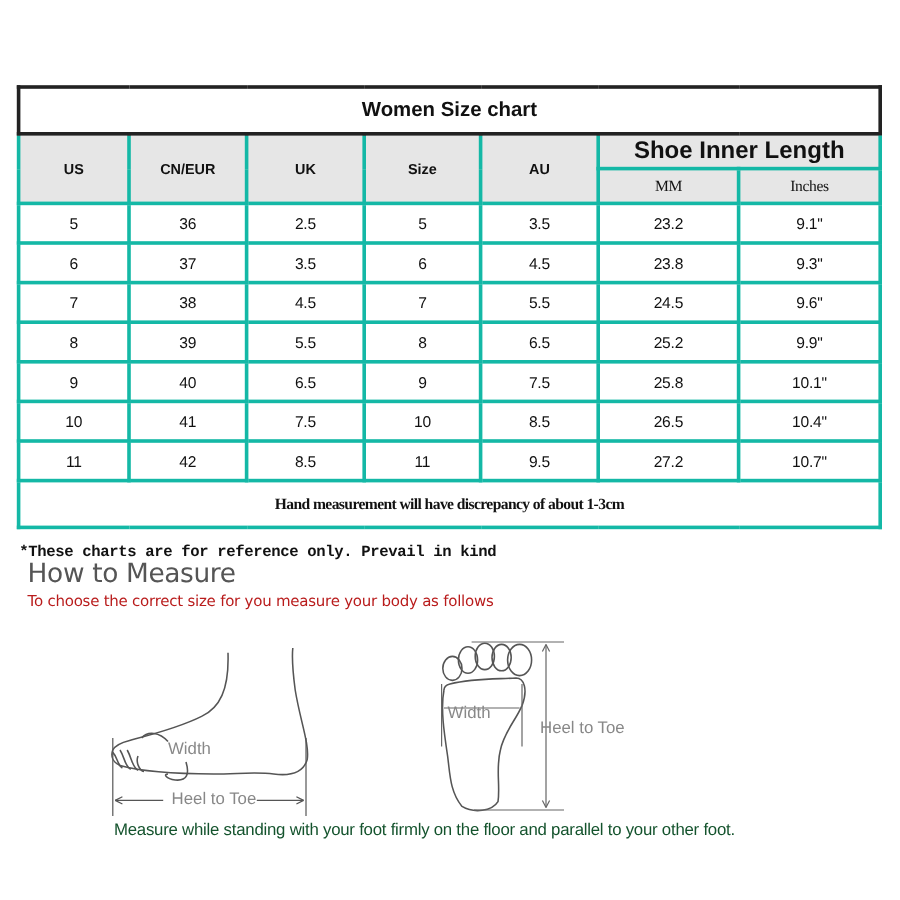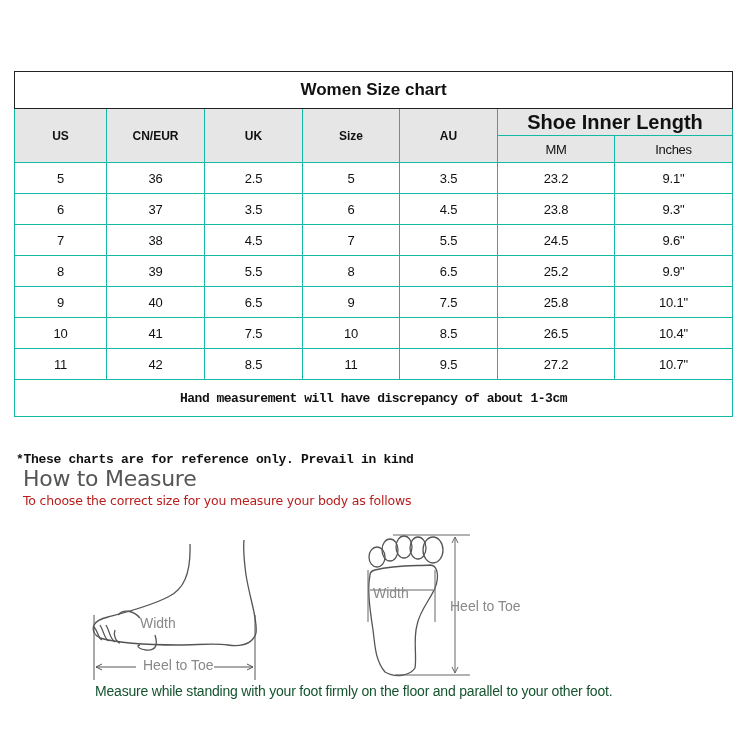--- a/index.html
+++ b/index.html
@@ -2,28 +2,28 @@
 <html><head>
 <meta charset="utf-8">
 <style>
   html, body { margin:0; padding:0; background:#ffffff; }
   body { width:750px; height:750px; position:relative; overflow:hidden; font-family:"Liberation Sans", sans-serif; color:#111; }
   #size-table {
     position:absolute; left:14px; top:71px; width:718px;
     border-collapse:collapse; table-layout:fixed;
   }
   #size-table td, #size-table th {
-    border:1px solid #14b8a6; text-align:center; padding:0;
+    border:3px solid #14b8a6; text-align:center; padding:0;
   }
   #size-table .title-cell { height:36px; font-weight:bold; font-size:17px; background:#fff; border-color:#222; }
   #size-table th { background:#e6e6e6; font-weight:bold; font-size:12px; }
-  #size-table th.sub { font-weight:normal; font-size:13px; height:26px; letter-spacing:-0.3px; }
+  #size-table th.sub { font-weight:normal; font-size:13px; height:26px; letter-spacing:-0.3px;font-family:Liberation Serif, serif; }
   #size-table th.group { height:26px; font-size:20px; }
   #size-table td.cell { height:30px; font-size:13px; letter-spacing:-0.2px; }
-  #size-table td.footer { height:36px; font-family:Liberation Mono, monospace; font-size:13px; font-weight:bold; letter-spacing:-0.5px;margin-left:40px; }
+  #size-table td.footer { height:36px; font-family:Liberation Serif, serif; font-size:13px; font-weight:bold; letter-spacing:-0.5px;margin-left:40px; }
   .ref-note { position:absolute; left:16px; top:452px; font-family:"Liberation Mono", monospace; font-weight:bold; font-size:13px; letter-spacing:-0.3px; }
   .how-title { position:absolute; left:23px; top:466px; font-size:22px; color:#555; font-family:"DejaVu Sans", sans-serif; font-weight:normal; letter-spacing:-0.3px; }
   .how-sub { position:absolute; left:23px; top:493px; font-size:12.5px; color:#b91c1c; font-family:"DejaVu Sans", sans-serif; letter-spacing:-0.2px; }
   .diagram { position:absolute; }
   .diag-label { position:absolute; font-size:14px; color:#888; white-space:nowrap; }
   .measure-note { position:absolute; left:95px; top:683px; font-size:14px; color:#14532d; letter-spacing:-0.2px; }
 </style>
 </head>
 <body>
 

